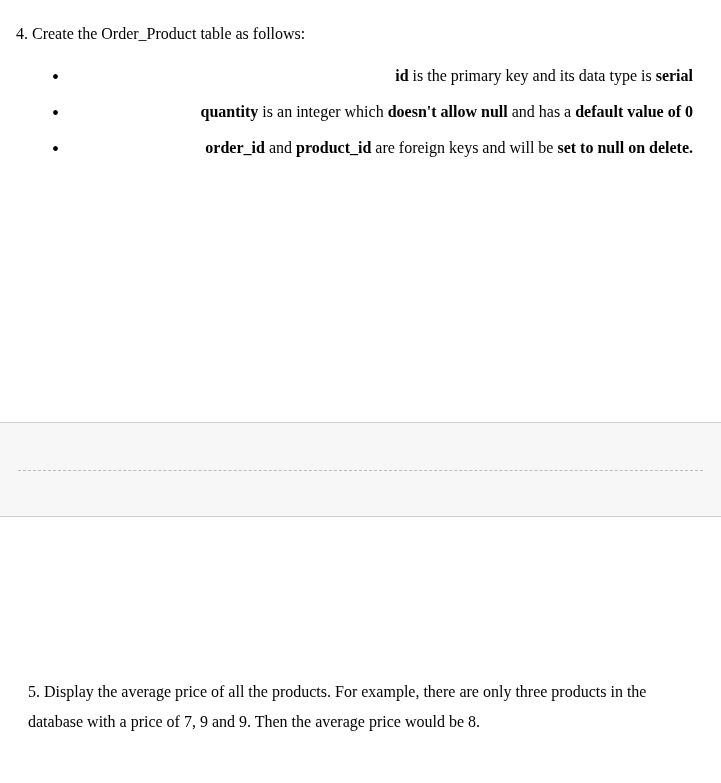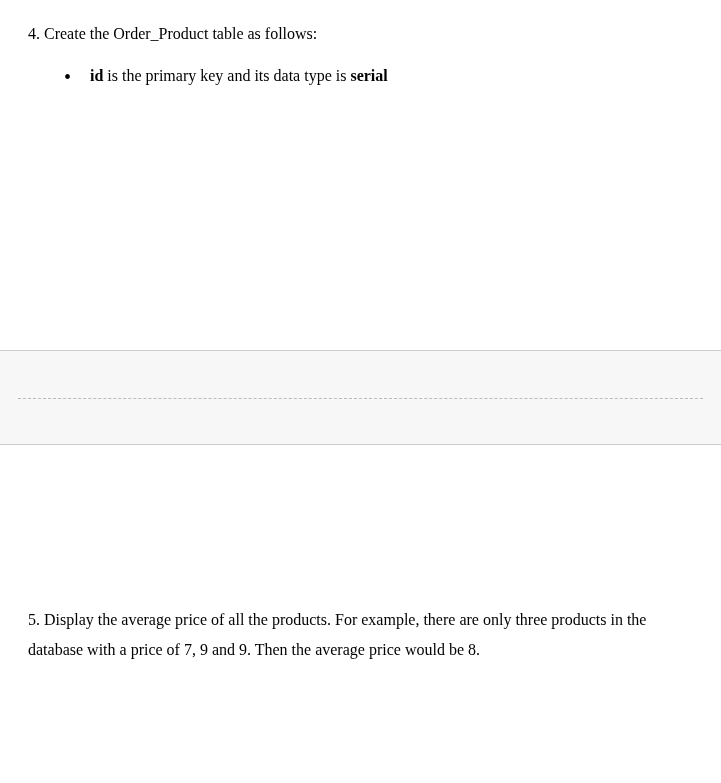--- a/index.html
+++ b/index.html
@@ -9,33 +9,34 @@
     }
     body {
       font-family: "Times New Roman", Times, serif;
       font-size: 16px;
       color: #000;
       background: #fff;
       width: 721px;
       line-height: 1.5;
     }
     .content-top {
-      padding: 22px 28px 20px 28px;
+      padding: 22px 28px 20px 16px;
     }
     .question-intro {
       margin-bottom: 18px;
     }
     .bullet-list {
       list-style: none;
       padding-left: 36px;
     }
     .bullet-list li {
       position: relative;
       padding-left: 26px;
       margin-bottom: 12px;
+      text-align: right;
     }
     .bullet-list li::before {
       content: "•";
       position: absolute;
       left: 0;
       top: -2px;
       font-size: 20px;
       color: #000;
     }
     .bold {
@@ -67,20 +68,26 @@
   </style>
 </head>
 <body>
 
 <div class="content-top">
   <p class="question-intro">4. Create the Order_Product table as follows:</p>
   <ul class="bullet-list">
     <li>
       <span class="bold">id</span><span> is the primary key and its data type is </span><span class="bold">serial</span>
     </li>
+    <li>
+      <span class="bold">quantity</span><span> is an integer which </span><span class="bold">doesn't allow null</span><span> and has a </span><span class="bold">default value of 0</span>
+    </li>
+    <li>
+      <span class="bold">order_id</span><span> and </span><span class="bold">product_id</span><span> are foreign keys and will be </span><span class="bold">set to null on delete.</span>
+    </li>
   </ul>
 </div>
 
 <div class="gap-region"></div>
 
 <div class="separator-band">
   <div class="dashed-line"></div>
 </div>
 
 <div class="content-bottom">

